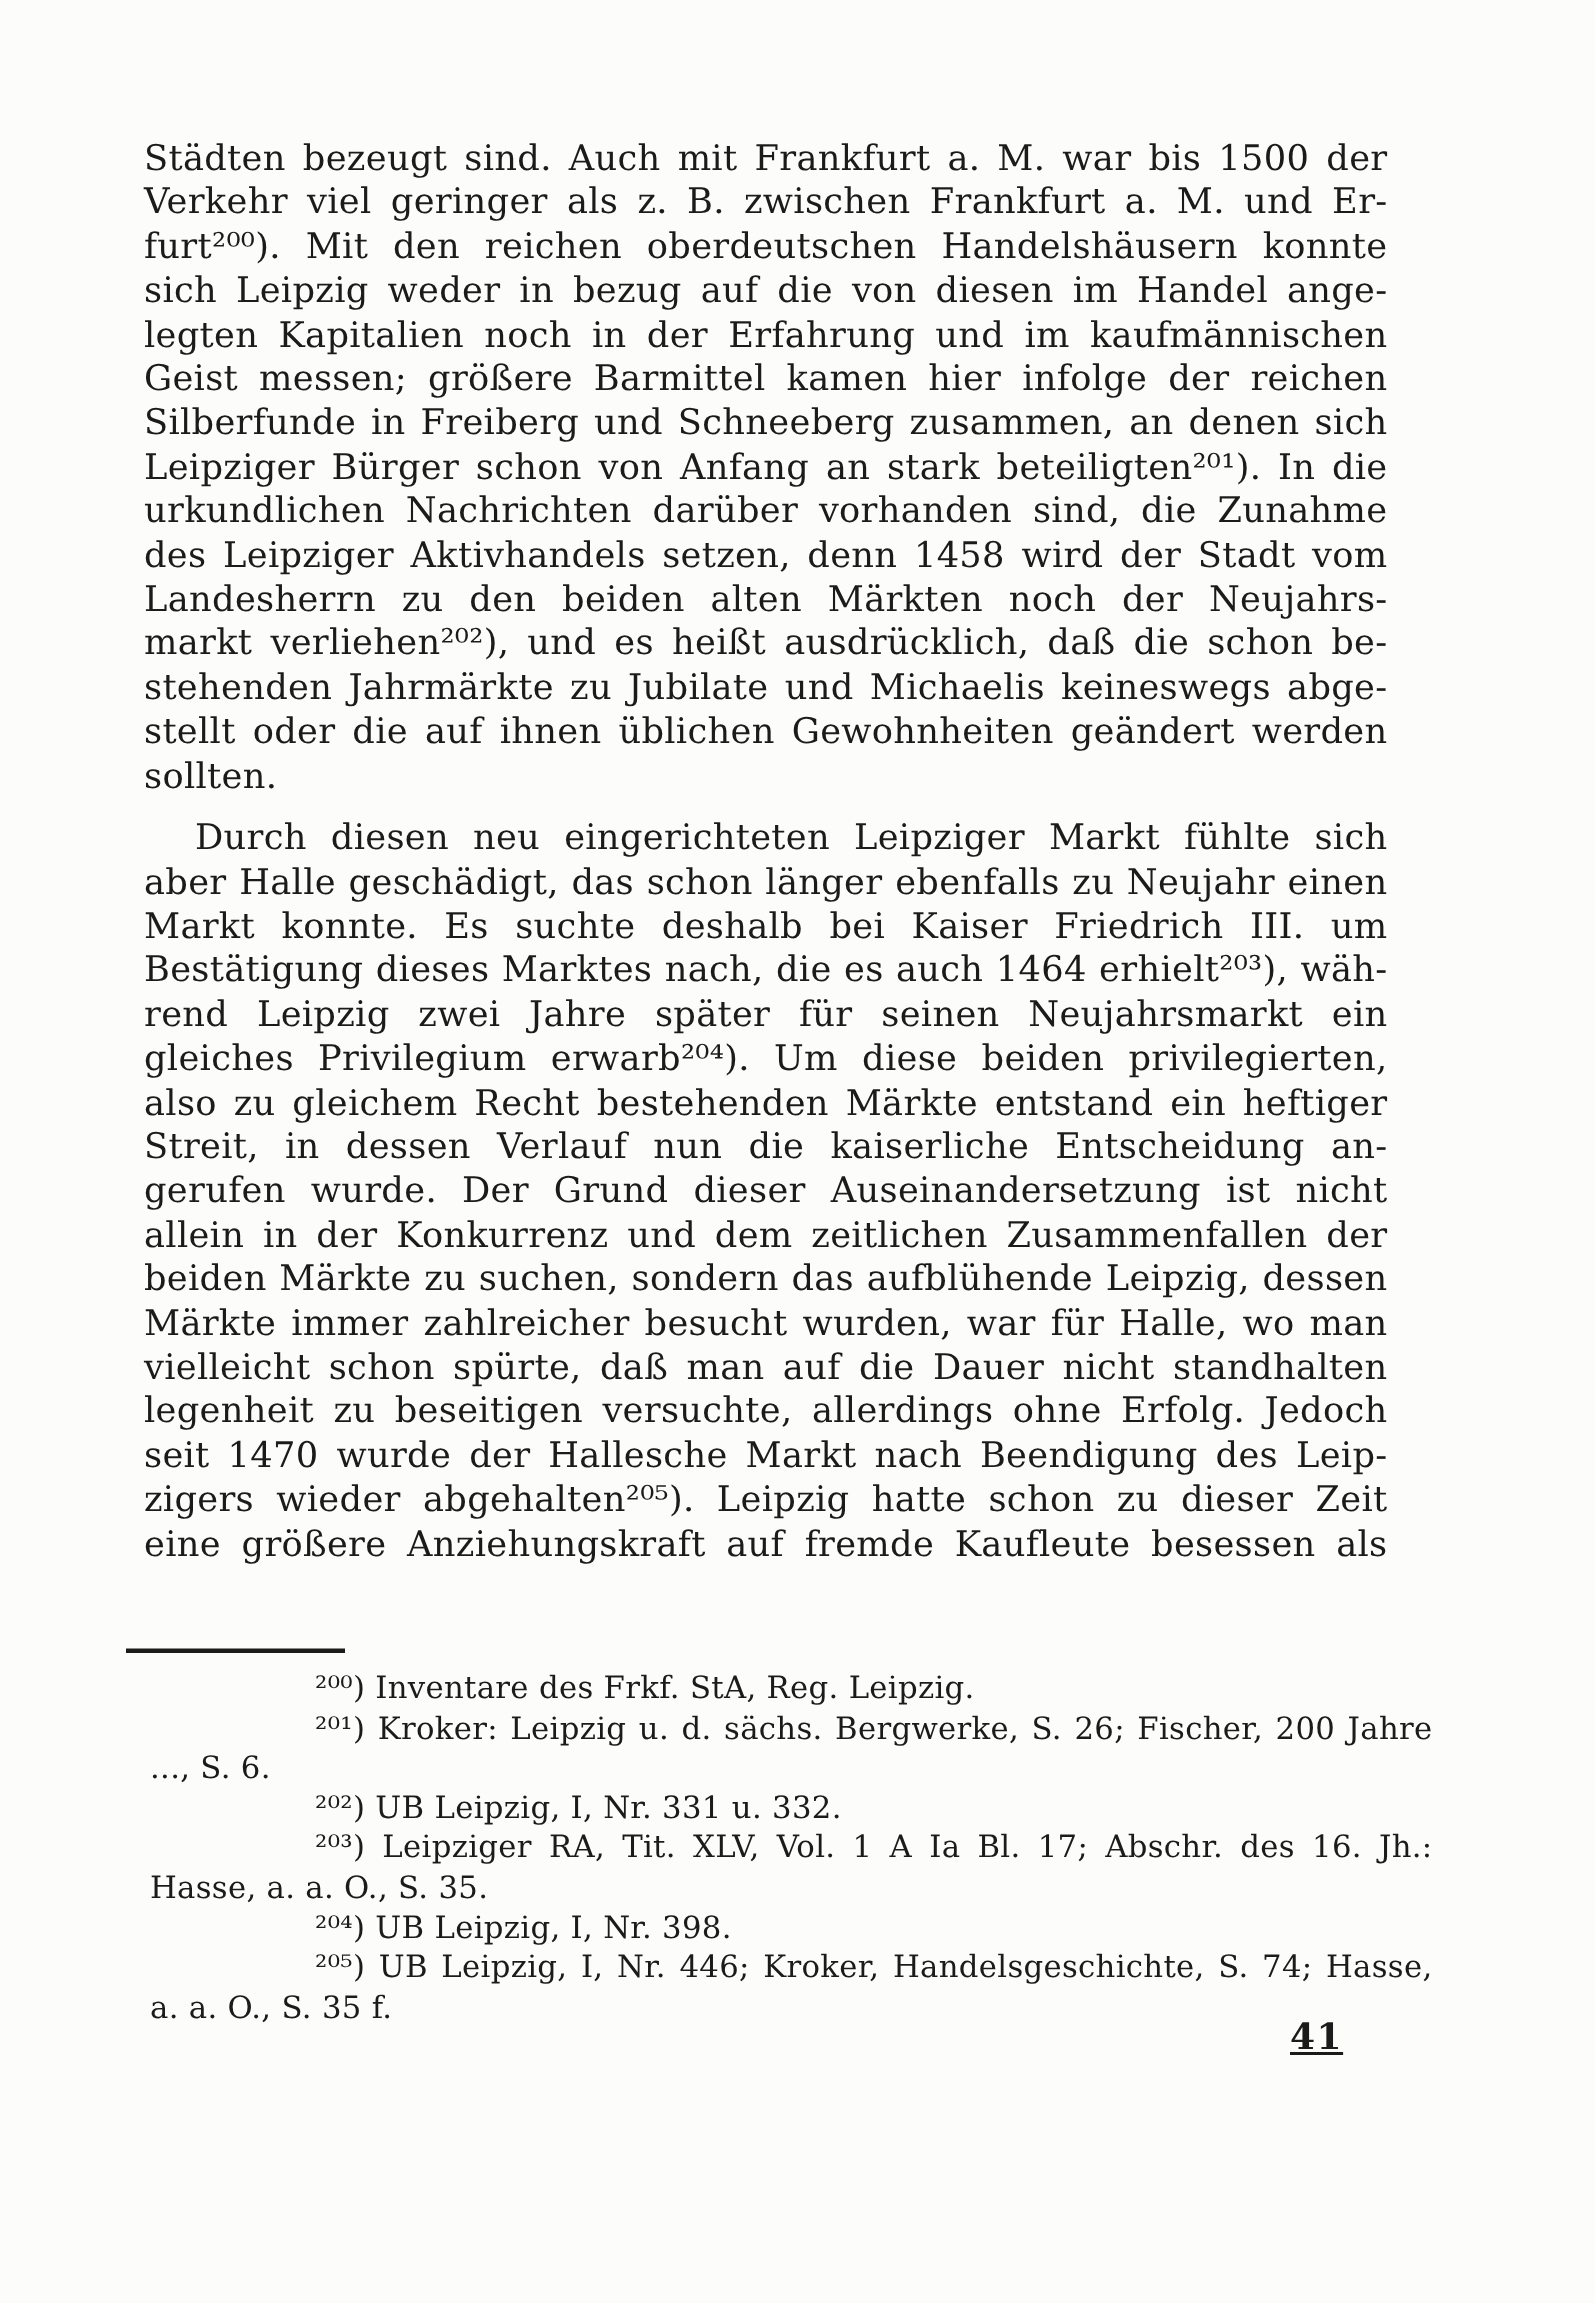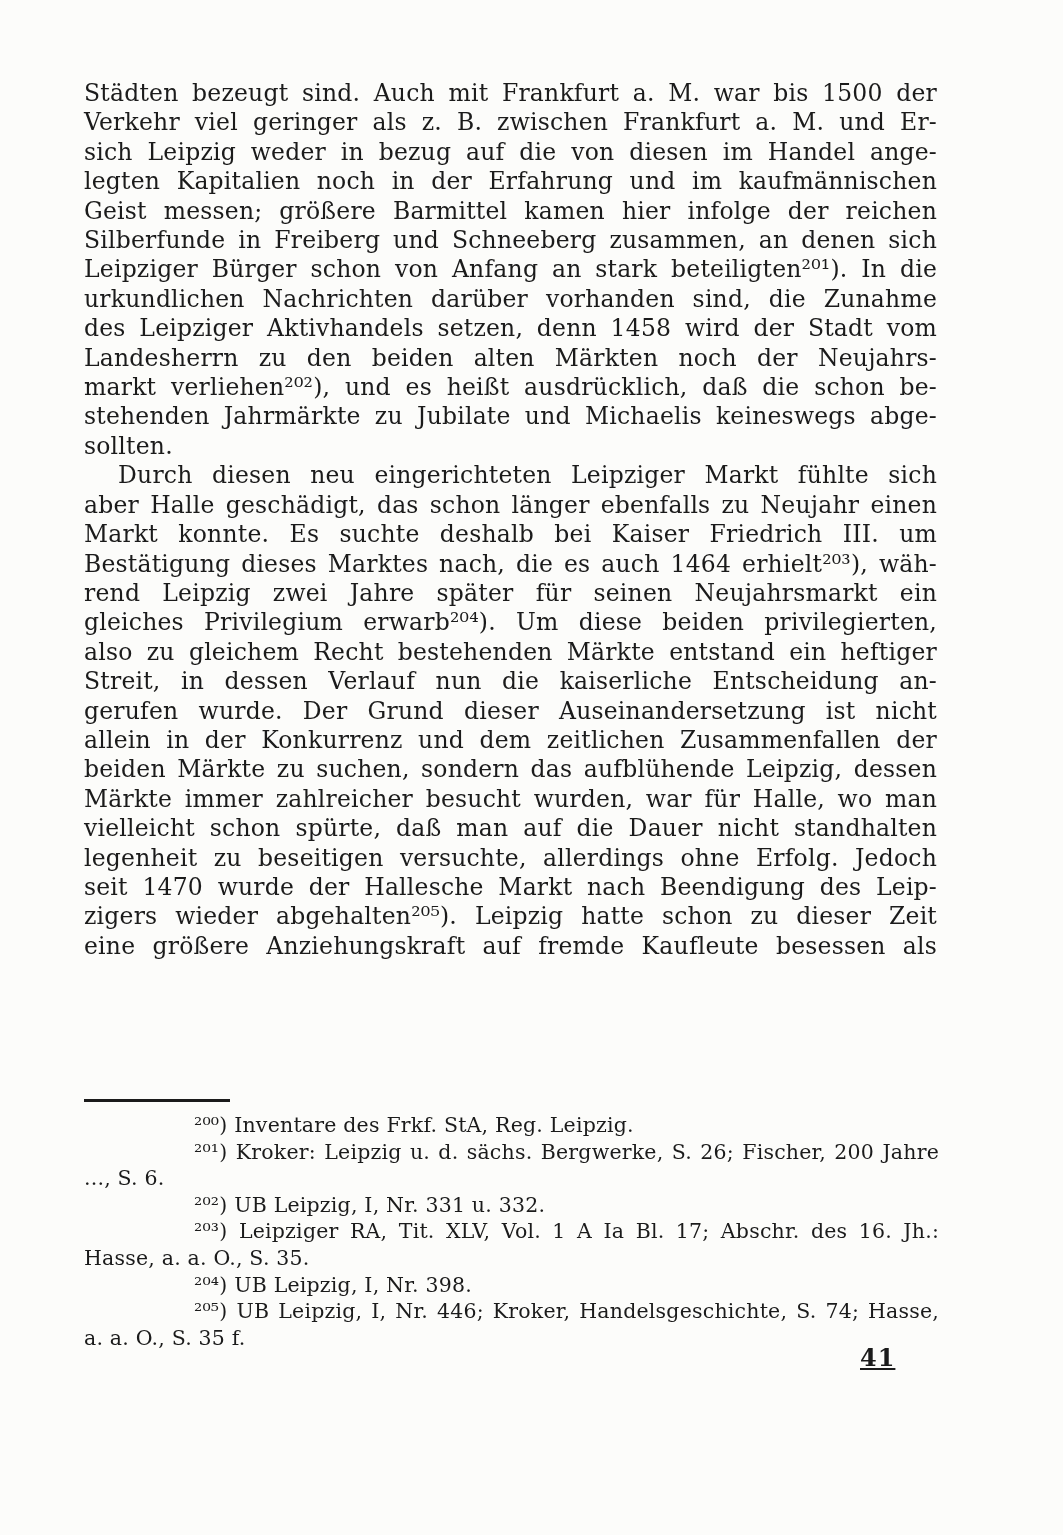--- a/index.html
+++ b/index.html
@@ -12,40 +12,40 @@
     position: relative;
     width: 1063px; height: 1535px;
     background: #fcfcfa;
     overflow: hidden;
     color: #1b1b1b;
   }
   .body-text {
     position: absolute;
     left: 84px; top: 79px; width: 853px;
   }
-  .paragraph { margin: 0; }
+  .paragraph { margin: 12px; }
   .line {
     font-size: 23.5px;
     line-height: 29.4px;
     text-align: justify;
     text-align-last: justify;
     letter-spacing: 0.2px;
     white-space: normal;
   }
   .paragraph.indent .line:first-child { text-indent: 34px; }
   .line.line-short { text-align-last: left; }
   .fn-rule {
     position: absolute;
     left: 84px; top: 1099px;
     width: 146px; height: 3px;
     background: #1b1b1b;
   }
   .footnotes {
     position: absolute;
-    left: 84px; top: 1112px; width: 855px;
+    left: 100px; top: 1112px; width: 855px;
   }
   .fn-line {
     font-size: 20.5px;
     line-height: 26.6px;
     text-align: justify;
     text-align-last: justify;
     letter-spacing: 0.2px;
   }
   .fn-line.line-short { text-align-last: left; }
   .fn-line.fn-indent { text-indent: 110px; }
@@ -59,30 +59,32 @@
   }
 </style>
 </head>
 <body>
 
 <div class="page">
   <div class="body-text">
       <div class="paragraph">
         <div class="line">Städten bezeugt sind. Auch mit Frankfurt a. M. war bis 1500 der</div>
         <div class="line">Verkehr viel geringer als z. B. zwischen Frankfurt a. M. und Er-</div>
+        <div class="line">furt²⁰⁰). Mit den reichen oberdeutschen Handelshäusern konnte</div>
         <div class="line">sich Leipzig weder in bezug auf die von diesen im Handel ange-</div>
         <div class="line">legten Kapitalien noch in der Erfahrung und im kaufmännischen</div>
         <div class="line">Geist messen; größere Barmittel kamen hier infolge der reichen</div>
         <div class="line">Silberfunde in Freiberg und Schneeberg zusammen, an denen sich</div>
         <div class="line">Leipziger Bürger schon von Anfang an stark beteiligten²⁰¹). In die</div>
         <div class="line">urkundlichen Nachrichten darüber vorhanden sind, die Zunahme</div>
         <div class="line">des Leipziger Aktivhandels setzen, denn 1458 wird der Stadt vom</div>
         <div class="line">Landesherrn zu den beiden alten Märkten noch der Neujahrs-</div>
         <div class="line">markt verliehen²⁰²), und es heißt ausdrücklich, daß die schon be-</div>
         <div class="line">stehenden Jahrmärkte zu Jubilate und Michaelis keineswegs abge-</div>
+        <div class="line">stellt oder die auf ihnen üblichen Gewohnheiten geändert werden</div>
         <div class="line line-short">sollten.</div>
       </div>
       <div class="paragraph indent">
         <div class="line">Durch diesen neu eingerichteten Leipziger Markt fühlte sich</div>
         <div class="line">aber Halle geschädigt, das schon länger ebenfalls zu Neujahr einen</div>
         <div class="line">Markt konnte. Es suchte deshalb bei Kaiser Friedrich III. um</div>
         <div class="line">Bestätigung dieses Marktes nach, die es auch 1464 erhielt²⁰³), wäh-</div>
         <div class="line">rend Leipzig zwei Jahre später für seinen Neujahrsmarkt ein</div>
         <div class="line">gleiches Privilegium erwarb²⁰⁴). Um diese beiden privilegierten,</div>
         <div class="line">also zu gleichem Recht bestehenden Märkte entstand ein heftiger</div>

